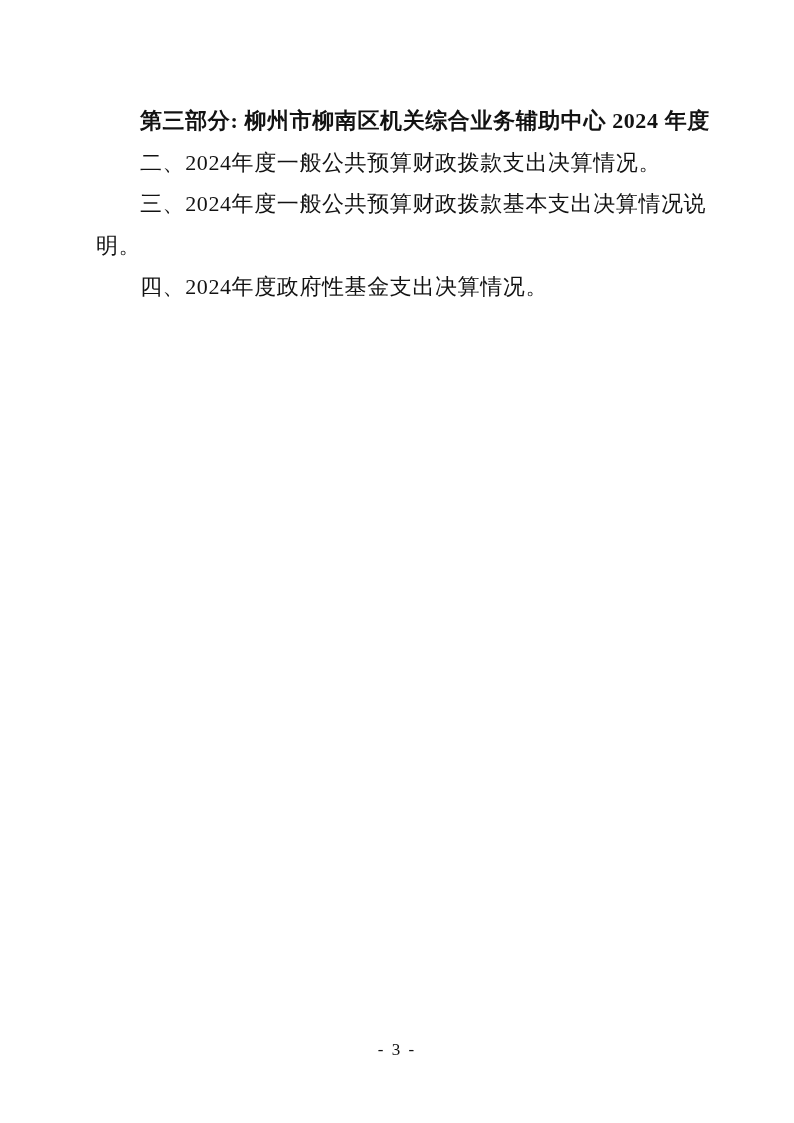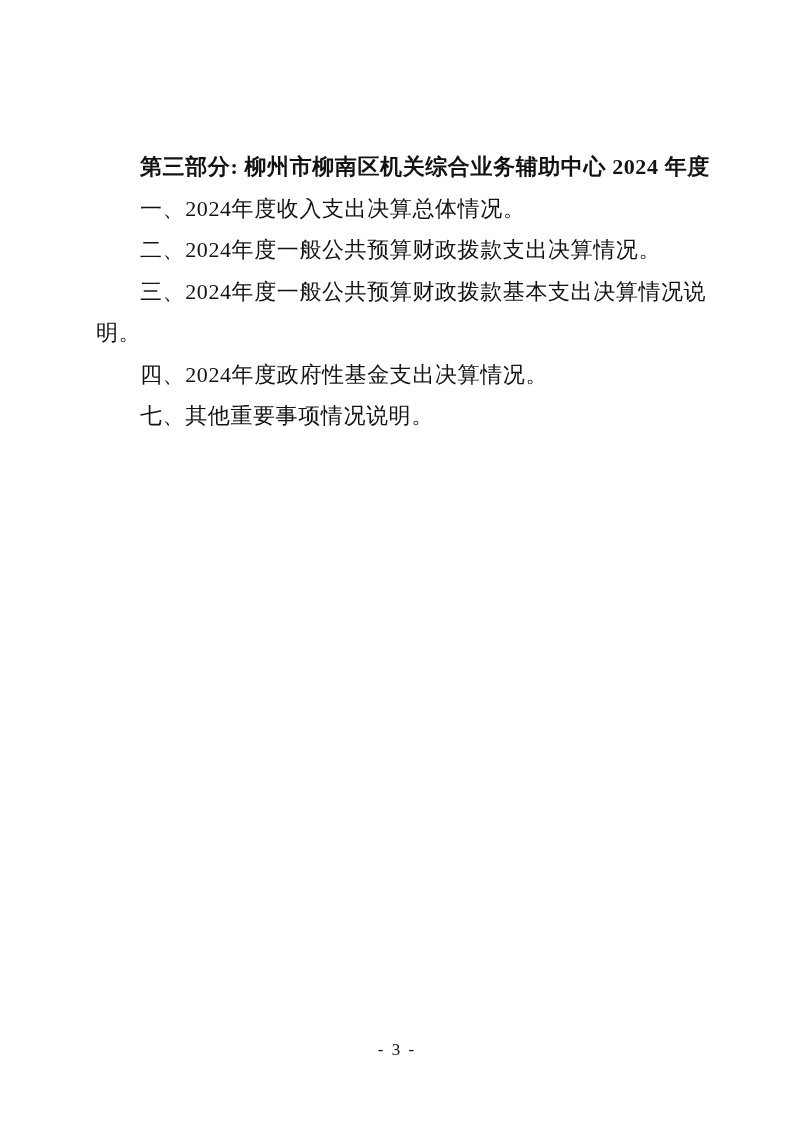--- a/index.html
+++ b/index.html
@@ -31,42 +31,39 @@
     height: 41.5px;
     line-height: 41.5px;
     letter-spacing: 0.6px;
     white-space: nowrap;
   }
   .indent {
     padding-left: 44px;
   }
   .bold {
     font-weight: bold;
-    margin-top: 46px;
   }
   .page-number {
     position: absolute;
     top: 1038px;
     left: 0;
     right: 0;
     text-align: center;
     font-size: 17px;
     line-height: 24px;
     letter-spacing: 2px;
     color: #121212;
   }
 </style>
 </head>
 <body>
 
 <div class="page">
   <div class="content">
     <div class="line bold indent">第三部分: 柳州市柳南区机关综合业务辅助中心 2024 年度</div>
-    <div class="line indent">一、2024年度收入支出决算总体情况。</div>
     <div class="line indent">二、2024年度一般公共预算财政拨款支出决算情况。</div>
     <div class="line indent">三、2024年度一般公共预算财政拨款基本支出决算情况说</div>
     <div class="line">明。</div>
     <div class="line indent">四、2024年度政府性基金支出决算情况。</div>
-    <div class="line indent">七、其他重要事项情况说明。</div>
   </div>
 
   <div class="page-number">- 3 -</div>
 </div>
 
 </body></html>

